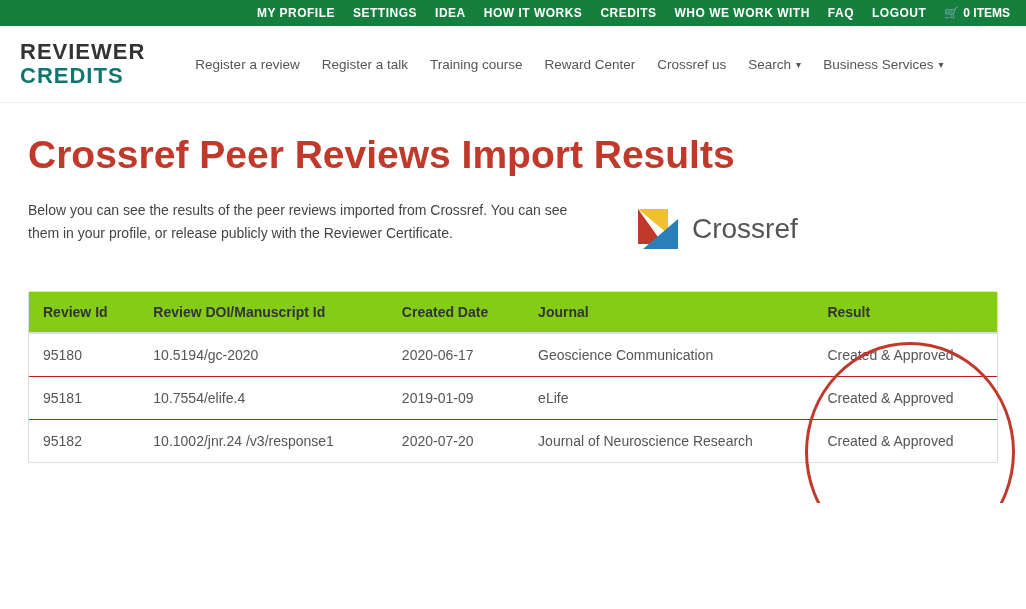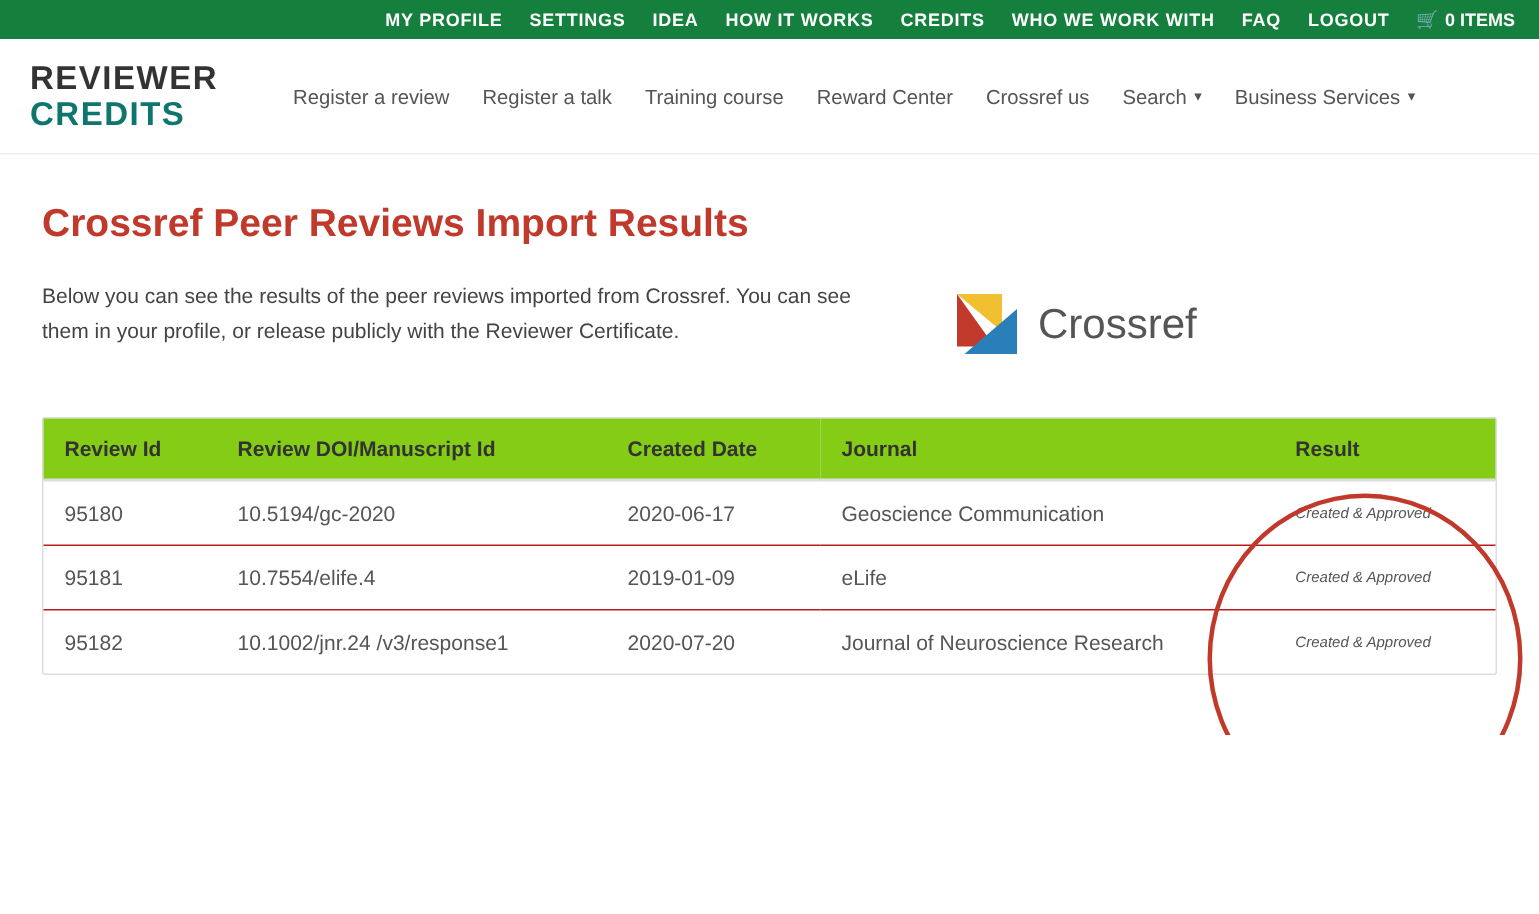--- a/index.html
+++ b/index.html
@@ -80,21 +80,21 @@
     .chevron {
       font-size: 10px;
       margin-left: 2px;
     }
 
     
     .main {
       padding: 30px 28px 40px 28px;
     }
     .page-title {
-      font-size: 26px;
+      font-size: 39px;
       font-weight: bold;
       color: #c0392b;
       margin-bottom: 22px;
     }
     .description-area {
       display: flex;
       align-items: flex-start;
       gap: 40px;
       margin-bottom: 32px;
     }
@@ -142,23 +142,22 @@
     td {
       padding: 13px 14px;
       font-size: 14px;
       color: #555;
       border-bottom: 1px solid #b91c1c;
     }
     tr:last-child td {
       border-bottom: none;
     }
     .result-col {
-      font-size: 10px;
-      color: #555;
-      font-style: italic;
+      font-size: 14px;
+      color: #555;
     }
 
     
     .circle-overlay {
       position: absolute;
       right: -18px;
       top: 50px;
       width: 210px;
       height: 220px;
       border: 3px solid #c0392b;

